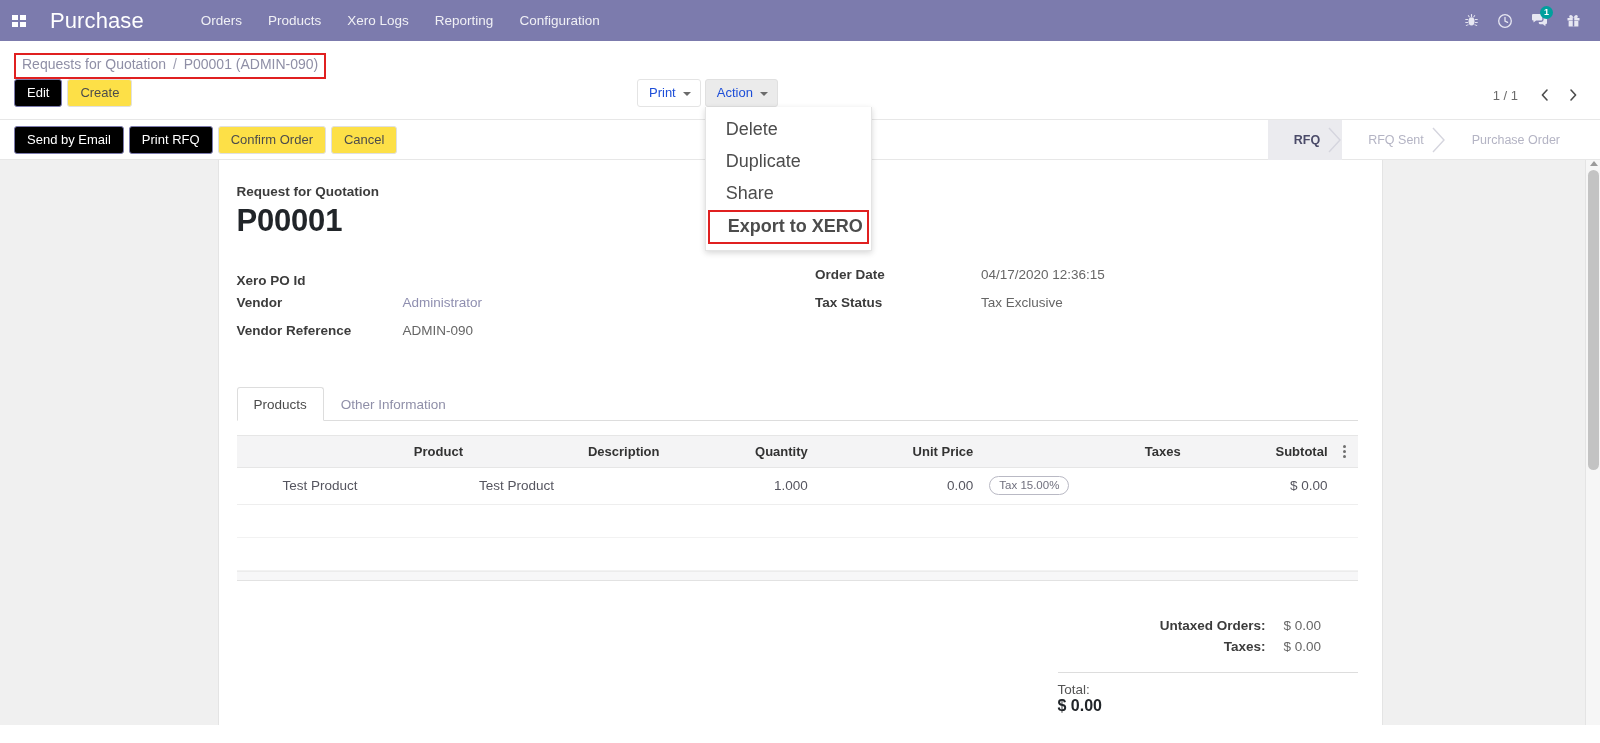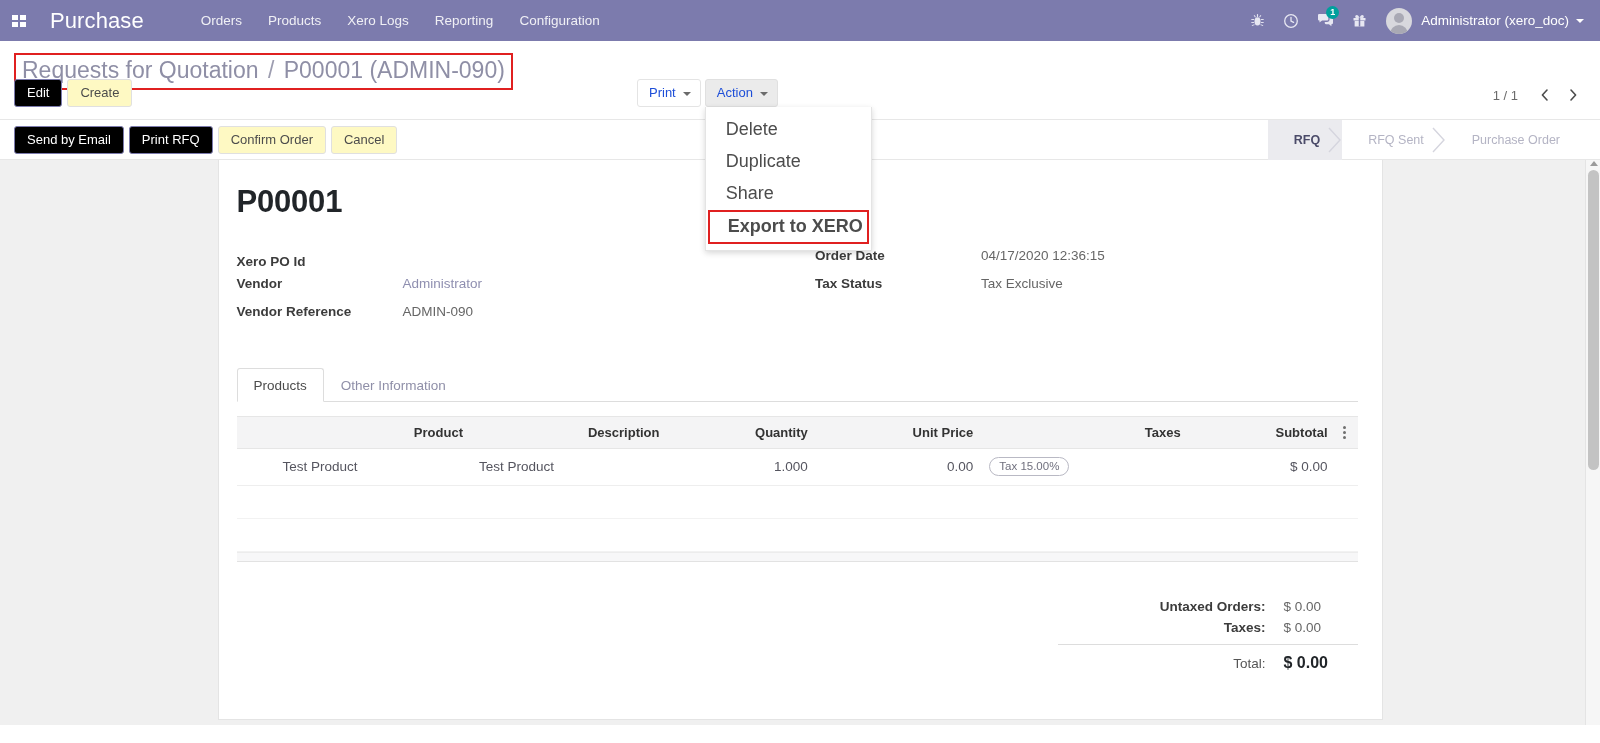--- a/index.html
+++ b/index.html
@@ -129,21 +129,21 @@
     background: #ffffff;
     border-bottom: 1px solid #e7e7e7;
     padding: 0;
   }
   .breadcrumb-row {
     padding: 12px 0 4px 14px;
     height: 38px;
   }
   .breadcrumb {
     display: inline-block;
-    font-size: 23px;
+    font-size: 14px;
     color: #8a8a9e;
     border: 2px solid #e02020;
     padding: 1px 6px 3px 6px;
     line-height: 1.25;
     white-space: nowrap;
     text-align: right;
   }
   .breadcrumb .crumb-link { color: #8f8fa6; cursor: pointer; }
   .breadcrumb .sep { color: #9d9db0; padding: 0 3px; }
   .breadcrumb .crumb-active { color: #8f8fa6; }
@@ -166,21 +166,21 @@
     border: 1px solid transparent;
     background: #ffffff;
     display: inline-block;
   }
   .btn-primary {
     background: #000000;
     border-color: #7c7bad;
     color: #ffffff;
   }
   .btn-default {
-    background: #fef9c3;
+    background: #fde047;
     border-color: #e0e0e0;
     color: #4c4c4c;
   }
   .btn-group-left { display: flex; gap: 5px; }
 
   .center-actions {
     position: absolute;
     left: 637px; top: 0;
     display: flex;
     gap: 4px;
@@ -425,21 +425,21 @@
   }
   .totals-table { width: 300px; font-size: 13.5px; }
   .totals-row { display: flex; justify-content: flex-end; align-items: baseline; padding: 3px 0; }
   .totals-label {
     font-weight: bold;
     color: #3c3c3c;
     text-align: right;
     padding-right: 18px;
   }
   .totals-value { color: #666666; width: 74px; text-align: left; }
-  .totals-row.grand { border-top: 1px solid #dddddd; margin-top: 6px; padding-top: 9px; }
+  .totals-row.grand { border-top: 1px solid #dddddd; margin-top: 15px; padding-top: 9px; flex-direction: column; }
   .totals-row.grand .totals-label { font-weight: normal; color: #555555; }
   .totals-row.grand .totals-value { font-weight: bold; font-size: 16px; color: #212529; }
 
   
   .vscroll {
     position: absolute;
     top: 0; right: 0;
     width: 15px;
     height: 100%;
     background: #f6f6f6;
@@ -513,28 +513,20 @@
     </div>
     <div class="nav-icon">
       <svg width="15" height="15" viewBox="0 0 16 16" fill="#e7e7f2">
         <rect x="1.6" y="5.4" width="12.8" height="2.6" rx="0.4"></rect>
         <rect x="2.8" y="8.4" width="10.4" height="6" rx="0.4"></rect>
         <rect x="7.2" y="5.4" width="1.6" height="9" fill="#7c7bad"></rect>
         <path d="M8 5.1C7.2 3.2 6.3 2 5 2a1.6 1.6 0 0 0 0 3.2z"></path>
         <path d="M8 5.1C8.8 3.2 9.7 2 11 2a1.6 1.6 0 0 1 0 3.2z"></path>
       </svg>
     </div>
-    <div class="user-block">
-      <div class="avatar">
-        <div class="head"></div>
-          <div class="body"></div>
-      </div>
-      <span class="user-name">Administrator (xero_doc)</span>
-      <span class="caret-down"></span>
-    </div>
   </div>
 </div>
 
 <div class="control-panel">
 
   <div class="breadcrumb-row">
     <span class="breadcrumb">
       <span class="crumb-link">Requests for Quotation</span>
       <span class="sep">/</span>
       <span class="crumb-active">P00001 (ADMIN-090)</span>
@@ -609,20 +601,21 @@
     <div class="step">
       <span>Purchase Order</span>
     </div>
   </div>
 </div>
 
 <div class="content-area">
   <div class="sheet-wrap">
     <div class="sheet">
 
+      <div class="oe-title-sub">Request for Quotation</div>
       <div class="oe-title-main">P00001</div>
 
       <div class="form-cols">
         <div class="form-col left">
           <div class="frow">
             <div class="flabel">Xero PO Id</div>
             <div class="fvalue empty"></div>
           </div>
           <div class="frow">
             <div class="flabel">Vendor</div>

